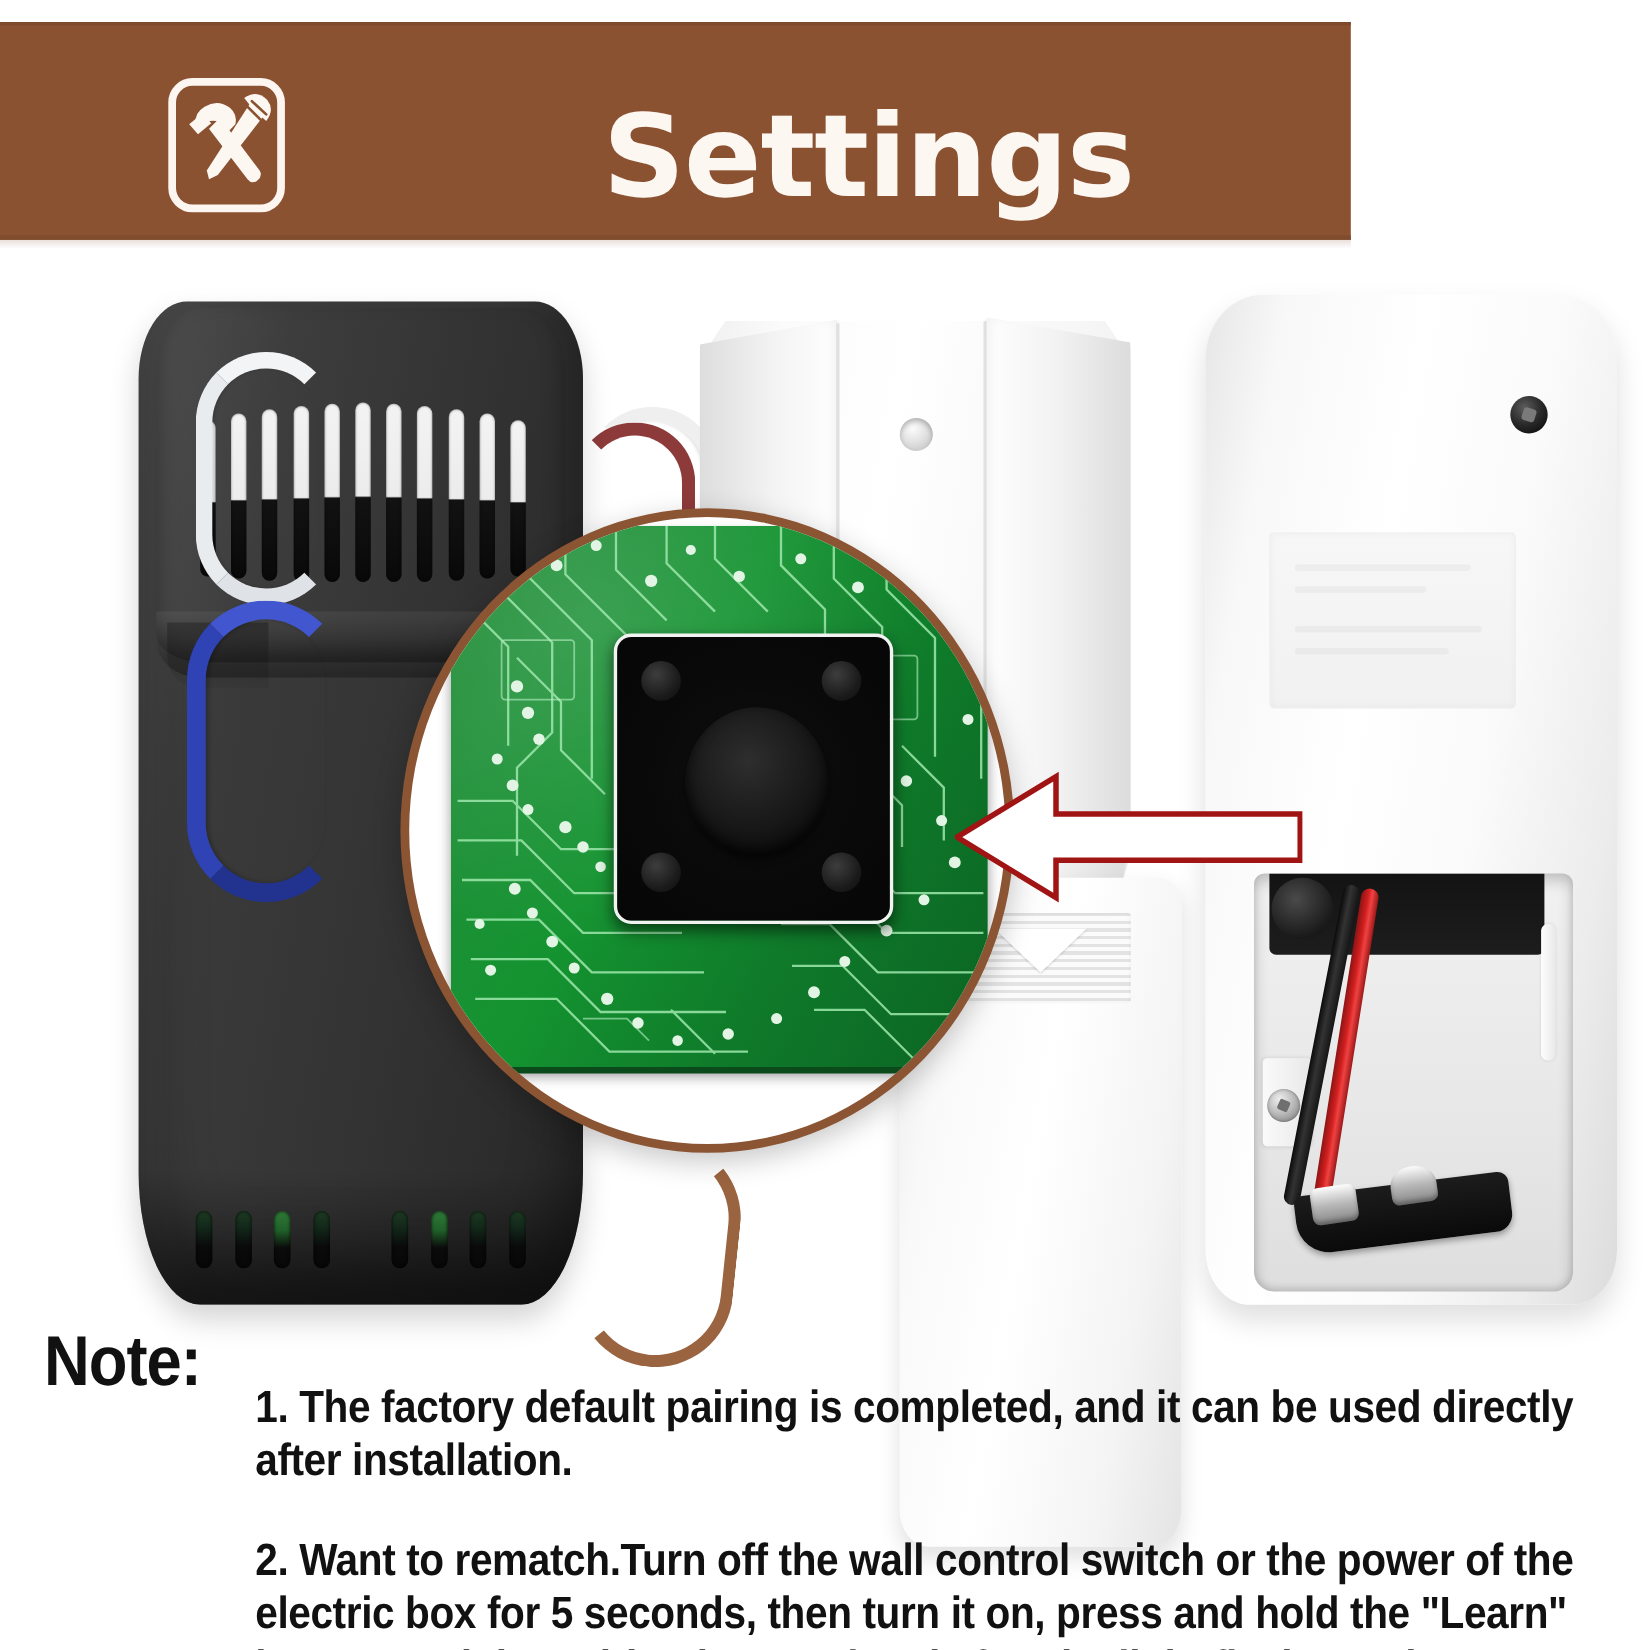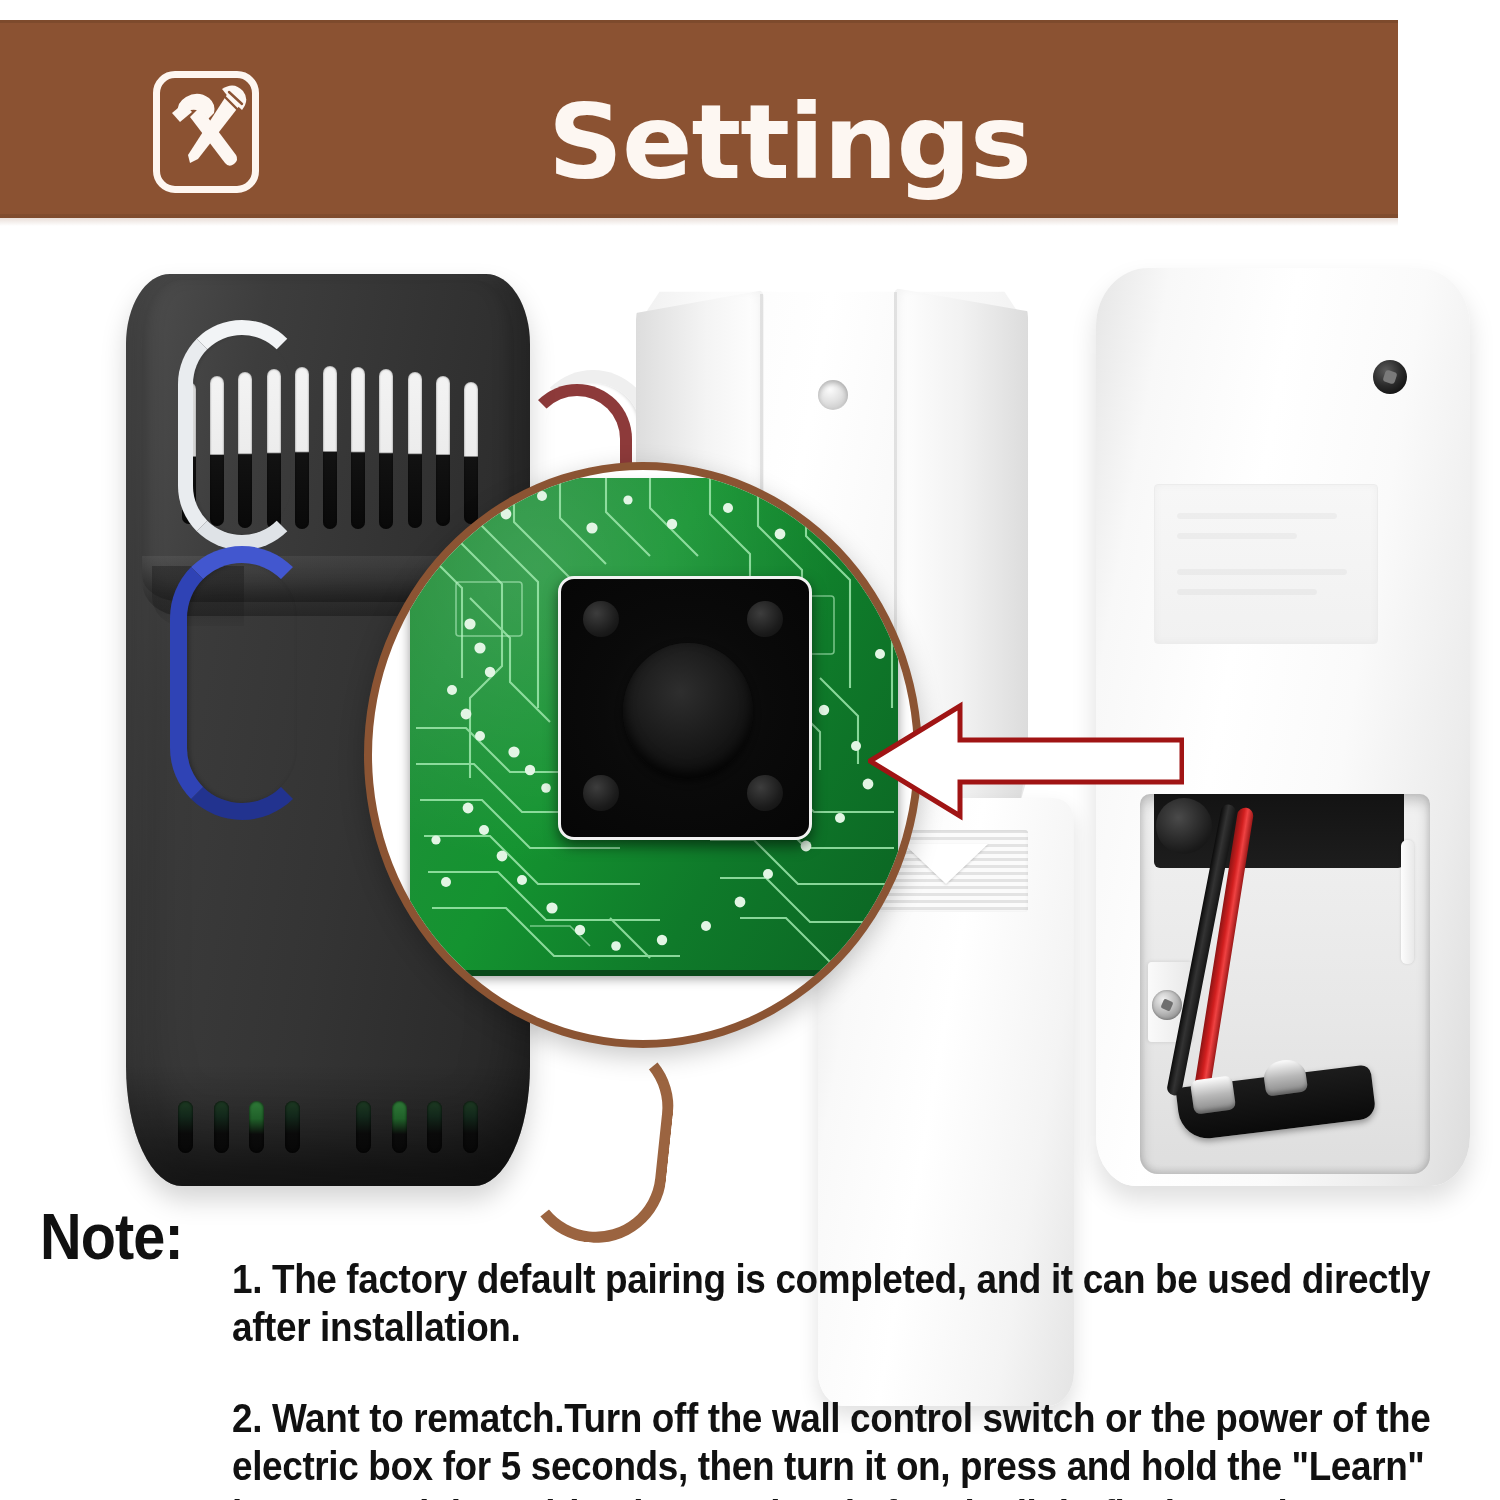--- a/index.html
+++ b/index.html
@@ -21,21 +21,21 @@
     position: absolute;
     inset: 0;
     background: #ffffff;
   }
 
   
   .banner {
     position: absolute;
     left: 0;
     top: 20px;
-    width: 1398px;
+    width: 1228px;
     height: 198px;
     background: #8b5232;
     box-sizing: border-box;
     border-top: 3px solid #7d4a2c;
     border-bottom: 4px solid #7c4a2d;
   }
   .banner::after {
     content: "";
     position: absolute;
     left: 0;

